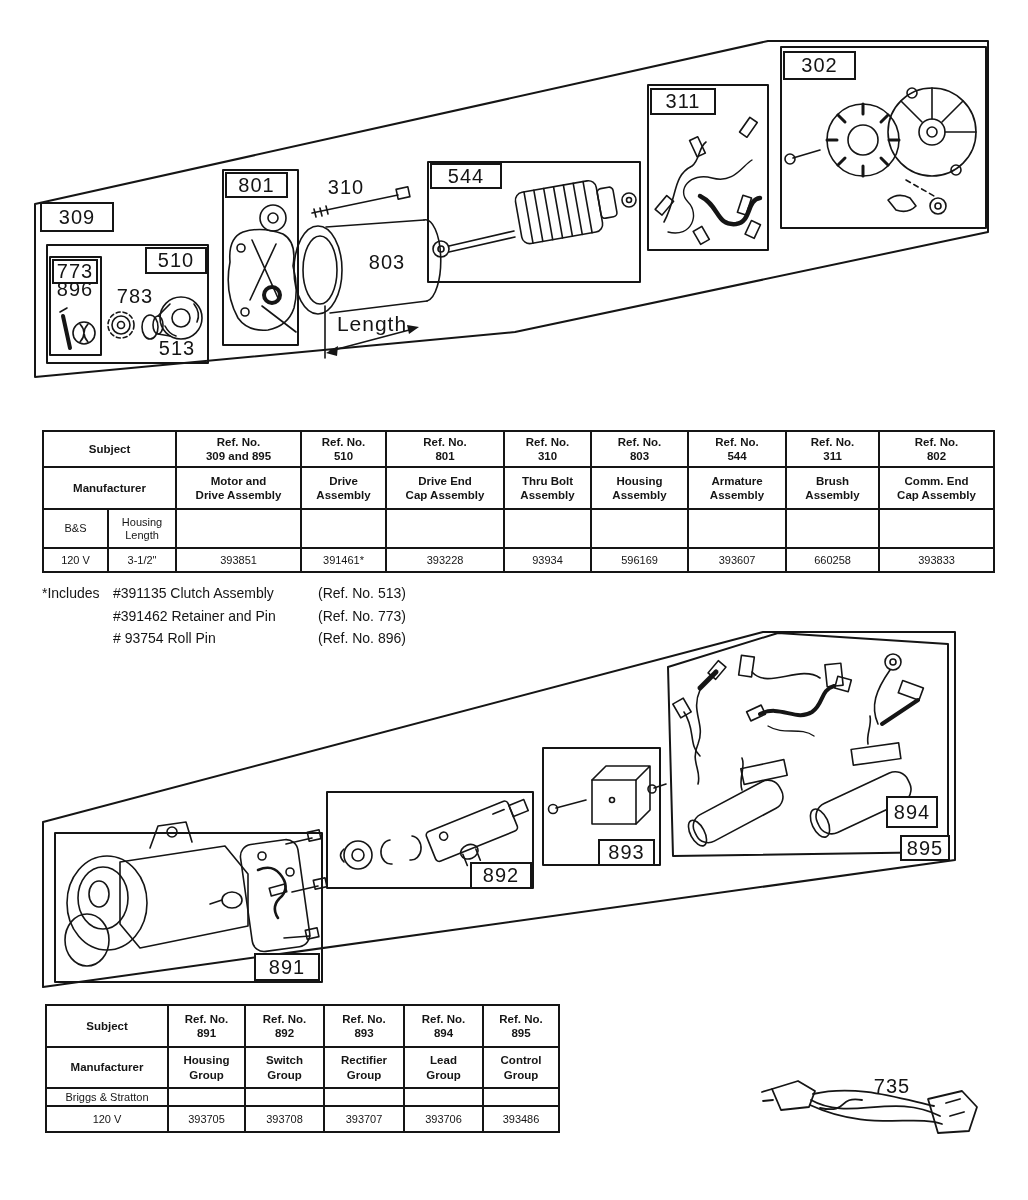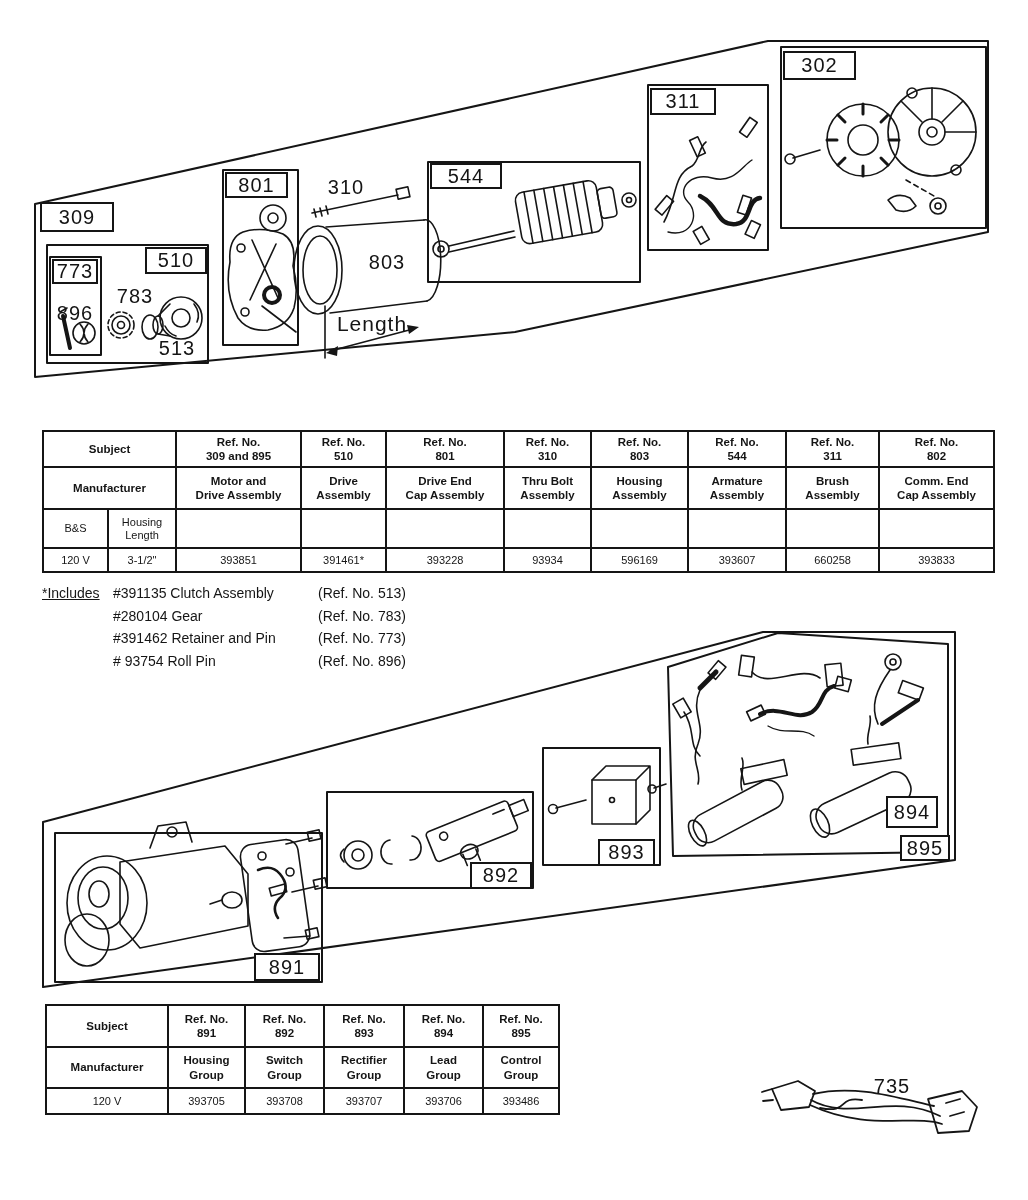--- a/index.html
+++ b/index.html
@@ -16,21 +16,21 @@
   table.ptable{position:absolute;border-collapse:collapse;table-layout:fixed;background:#fff;}
   table.ptable th,table.ptable td{border:2px solid #151515;text-align:center;vertical-align:middle;
       white-space:pre-line;padding:0 2px;box-sizing:border-box;overflow:hidden;}
   table.ptable th{font-weight:bold;font-size:11.5px;line-height:1.25;}
   table.ptable td{font-size:11px;line-height:1.1;}
   td.small-head{font-size:12px;line-height:1.05;}
   td.brand-left{text-align:left;font-size:13.5px;padding-left:3px;}
   
   .footnote{position:absolute;left:42px;top:582px;font-size:14px;color:#151515;}
   .fn-row{display:flex;line-height:22.5px;}
-  .fn-prefix{width:71px;text-decoration:underline;}
+  .fn-prefix{width:71px;}
   .fn-part{width:205px;}
 </style>
 </head>
 <body>
 
 <div class="page">
 
   <svg width="1028" height="1200" viewBox="0 0 1028 1200">
 
     <g fill="none" stroke="#151515" stroke-width="2" stroke-linejoin="round" stroke-linecap="round">
@@ -215,21 +215,21 @@
       <path d="M946,1103 l14,-4 M950,1116 l14,-4"></path>
       <path d="M813,1094 C856,1084 898,1098 934,1106"></path>
       <path d="M811,1100 C850,1122 892,1092 940,1116"></path>
       <path d="M810,1105 C868,1132 914,1114 942,1124"></path>
       <path d="M820,1108 C850,1114 836,1096 862,1100"></path>
     </g>
   </svg>
 
   <div class="callout" style="left:40px;top:202px;width:74px;height:30px;">309</div>
   <div class="callout" style="left:52px;top:259px;width:46px;height:25px;">773</div>
-  <div class="plainlab" style="left:52px;top:302px;width:46px;height:23px;">896</div>
+  <div class="plainlab" style="left:52px;top:278px;width:46px;height:23px;">896</div>
   <div class="plainlab" style="left:101px;top:284px;width:44px;height:24px;padding-left:24px;">783</div>
   <div class="callout" style="left:145px;top:247px;width:62px;height:27px;">510</div>
   <div class="plainlab" style="left:152px;top:336px;width:50px;height:24px;">513</div>
   <div class="callout" style="left:225px;top:172px;width:63px;height:26px;">801</div>
   <div class="plainlab" style="left:324px;top:176px;width:44px;height:23px;">310</div>
   <div class="plainlab" style="left:364px;top:250px;width:46px;height:24px;">803</div>
   <div class="plainlab" style="left:330px;top:312px;width:84px;height:24px;font-size:21px;">Length</div>
   <div class="callout" style="left:430px;top:163px;width:72px;height:26px;">544</div>
   <div class="callout" style="left:650px;top:88px;width:66px;height:27px;">311</div>
   <div class="callout" style="left:783px;top:51px;width:73px;height:29px;">302</div>
@@ -322,25 +322,20 @@
     </table>
 
   <div class="footnote">
     <div class="fn-row">
       <span class="fn-prefix">*Includes</span>
       <span class="fn-part">#391135 Clutch Assembly</span>
       <span class="fn-ref">(Ref. No. 513)</span>
     </div>
     <div class="fn-row">
       <span class="fn-prefix"></span>
-      <span class="fn-part">#280104 Gear</span>
-      <span class="fn-ref">(Ref. No. 783)</span>
-    </div>
-    <div class="fn-row">
-      <span class="fn-prefix"></span>
       <span class="fn-part">#391462 Retainer and Pin</span>
       <span class="fn-ref">(Ref. No. 773)</span>
     </div>
     <div class="fn-row">
       <span class="fn-prefix"></span>
       <span class="fn-part"># 93754 Roll Pin</span>
       <span class="fn-ref">(Ref. No. 896)</span>
     </div>
   </div>
 
@@ -373,20 +368,28 @@
 Group</th>
       <th>Switch
 Group</th>
       <th>Rectifier
 Group</th>
       <th>Lead
 Group</th>
       <th>Control
 Group</th>
     </tr>
+    <tr style="height:18px">
+      <td class="brand-left">Briggs &amp; Stratton</td>
+      <td></td>
+          <td></td>
+          <td></td>
+      <td></td>
+          <td></td>
+    </tr>
     <tr style="height:26px">
       <td>120 V</td>
       <td>393705</td>
       <td>393708</td>
       <td>393707</td>
       <td>393706</td>
       <td>393486</td>
     </tr>
   </tbody>
     </table>

